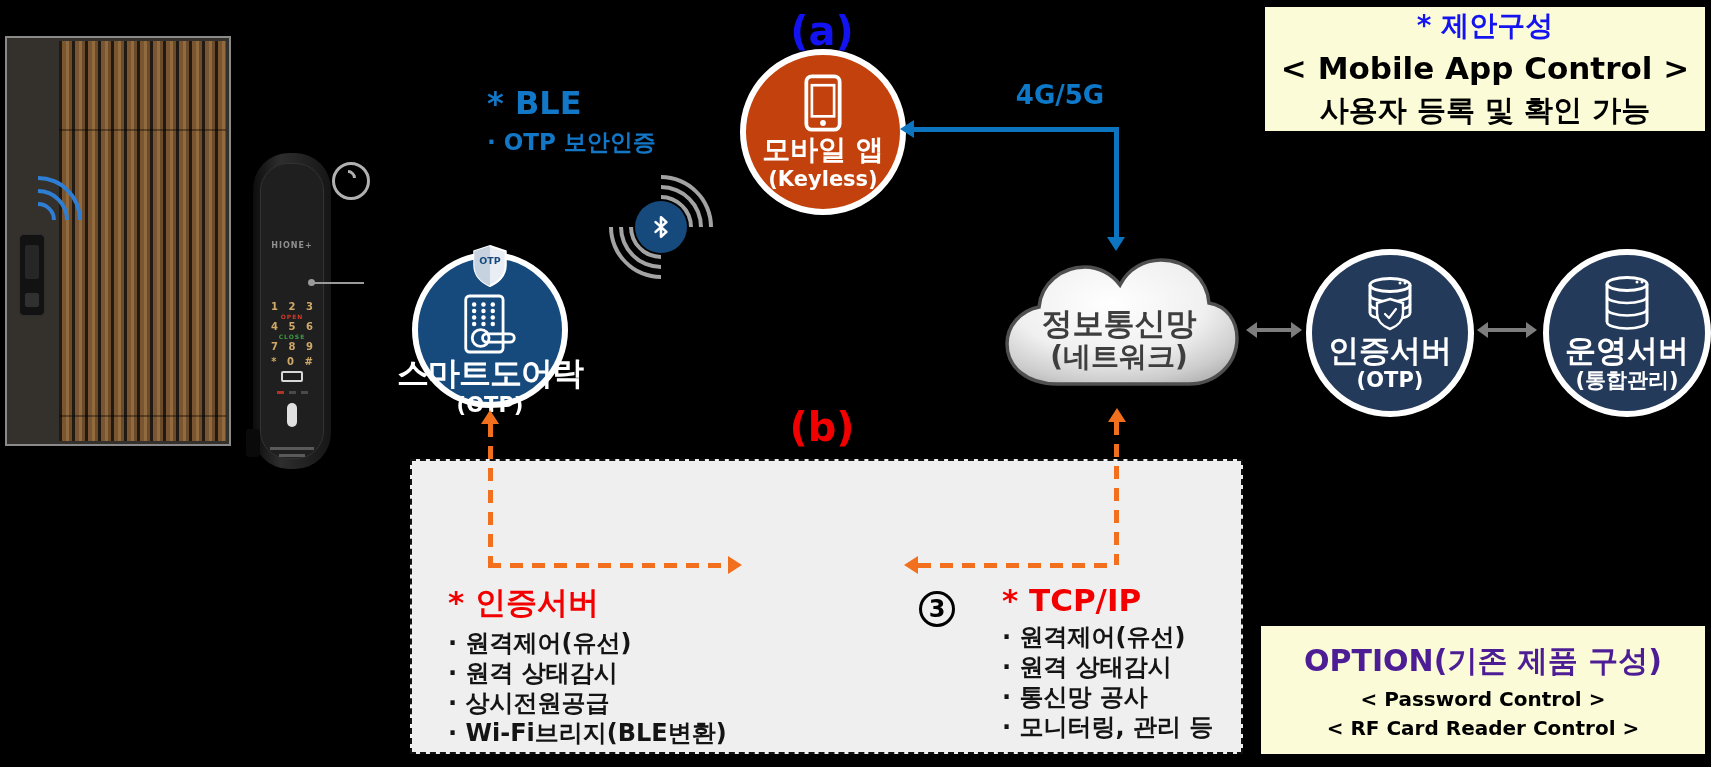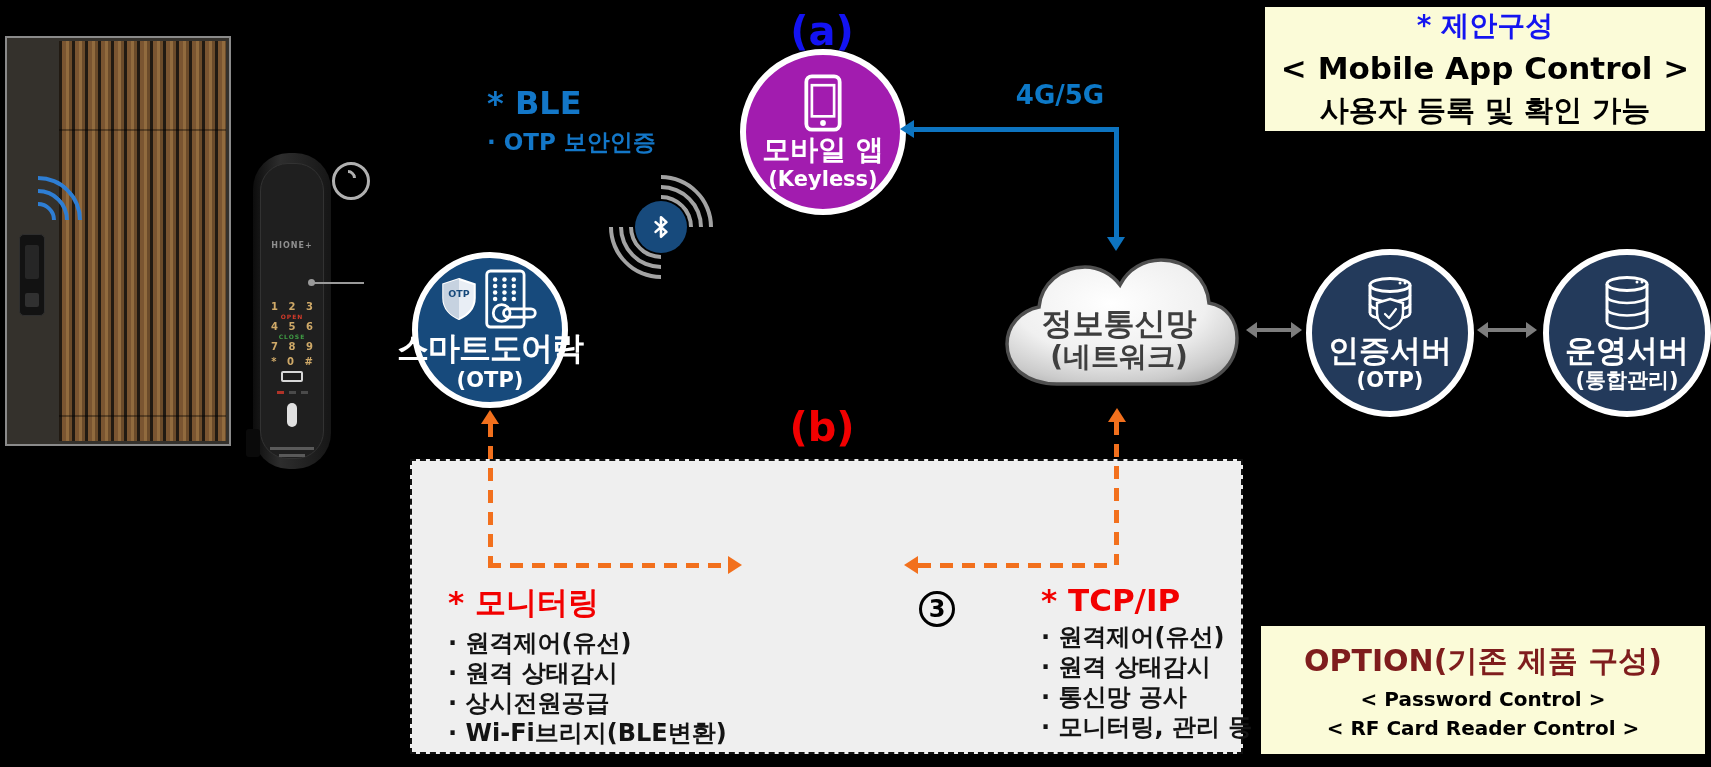--- a/index.html
+++ b/index.html
@@ -7,30 +7,30 @@
           font-family:"DejaVu Sans",sans-serif;}
   #canvas *{box-sizing:border-box;}
 
   
   .node{position:absolute;border-radius:50%;border:6px solid #fff;display:flex;
         flex-direction:column;align-items:center;justify-content:center;gap:3px;
         color:#fff;font-weight:bold;text-align:center;line-height:1.05;}
   .node .t1{font-size:31px;white-space:nowrap;}
   .node .t2{font-size:21px;white-space:nowrap;}
 
-  #node-mobile{left:740px;top:49px;width:166px;height:166px;background:#a21caf;align-items:center;}
+  #node-mobile{left:740px;top:49px;width:166px;height:166px;background:#c2410c;align-items:center;}
   #node-mobile .t1{font-size:28px;}
   #node-doorlock{left:412px;top:252px;width:156px;height:156px;background:#174a7c;}
   #node-doorlock .t1{font-size:32px;letter-spacing:-1px;}
   #node-kiosk{left:742px;top:482px;width:160px;height:160px;background:#f2701d;}
   #node-kiosk .t1{font-size:30px;}
   #node-kiosk .t2{font-size:20px;}
   #node-auth{left:1306px;top:249px;width:168px;height:168px;background:#233a5b;}
   #node-ops{left:1543px;top:249px;width:168px;height:168px;background:#233a5b;}
-  .iconrow{display:flex;align-items:center;gap:6px;}
+  .iconrow{display:flex;align-items:center;gap:6px;flex-direction:column;}
 
   
   #bt-bubble{position:absolute;left:635px;top:201px;width:52px;height:52px;border-radius:50%;
              background:#174a7c;display:flex;align-items:center;justify-content:center;}
 
   
   .arc{position:absolute;border-radius:50%;border:4px solid transparent;}
   .arc.blue{border-top-color:#2e7ed4;}
   .arc.gray{border-top-color:#a3a3a3;}
 
@@ -42,33 +42,33 @@
   #cloud-text .c1{font-size:31px;}
   #cloud-text .c2{font-size:28px;}
 
   
   .ybox{position:absolute;background:#fbfbd8;border:3px solid #000;display:flex;
         flex-direction:column;align-items:center;justify-content:center;gap:5px;
         font-weight:bold;text-align:center;}
   #box-proposal{left:1262px;top:4px;width:446px;height:130px;}
   #box-option{left:1258px;top:623px;width:450px;height:134px;}
   .ybox .yt-blue{color:#1414f0;font-size:28px;}
-  .ybox .yt-red{color:#7f1d1d;font-size:30px;}
+  .ybox .yt-red{color:#4c1d95;font-size:30px;}
   .ybox .yl{color:#000;font-size:29px;white-space:nowrap;}
   #box-proposal .yl.big{font-size:31px;}
   #box-option .yl{font-size:20px;}
 
   
   #bbox{position:absolute;left:410px;top:459px;width:833px;height:295px;background:#efefef;
         border:2px dashed #111;}
   .seclist{position:absolute;font-weight:bold;color:#141414;}
   .seclist .sec-title{color:#f20000;font-size:31px;margin-bottom:4px;white-space:nowrap;}
   .seclist .sec-item{font-size:24px;line-height:30px;white-space:nowrap;}
   #sec-wireless{left:448px;top:582px;}
-  #sec-tcpip{left:1002px;top:582px;margin-left:39px;}
+  #sec-tcpip{left:1002px;top:582px;}
   #step3{position:absolute;left:919px;top:591px;width:36px;height:36px;border:3px solid #000;
          border-radius:50%;display:flex;align-items:center;justify-content:center;
          font-size:24px;font-weight:bold;color:#000;}
 
   
   .taglabel{position:absolute;font-weight:bold;text-align:center;}
   #label-a{left:772px;top:8px;width:100px;font-size:40px;color:#1313f2;}
   #label-b{left:772px;top:404px;width:100px;font-size:40px;color:#f20000;}
   #label-4g5g{left:1000px;top:80px;width:120px;font-size:26px;color:#0d79c8;}
 
@@ -316,21 +316,21 @@
   </div>
 
   <div class="hline-blue" style="left:913px;top:127px;width:205px"></div>
   <div class="ah left-blue" style="left:900px;top:120px"></div>
   <div class="vline-blue" style="left:1114px;top:127px;height:110px"></div>
   <div class="ah down-blue" style="left:1107px;top:237px"></div>
 
   <div id="bbox"></div>
 
   <div class="seclist" id="sec-wireless">
-    <div class="sec-title">* 모니터링</div>
+    <div class="sec-title">* 인증서버</div>
     <div class="sec-item">· 원격제어(유선)</div>
     <div class="sec-item">· 원격 상태감시</div>
     <div class="sec-item">· 상시전원공급</div>
     <div class="sec-item">· Wi-Fi브리지(BLE변환)</div>
   </div>
 
   <div class="seclist" id="sec-tcpip">
     <div class="sec-title">* TCP/IP</div>
     <div class="sec-item">· 원격제어(유선)</div>
     <div class="sec-item">· 원격 상태감시</div>

